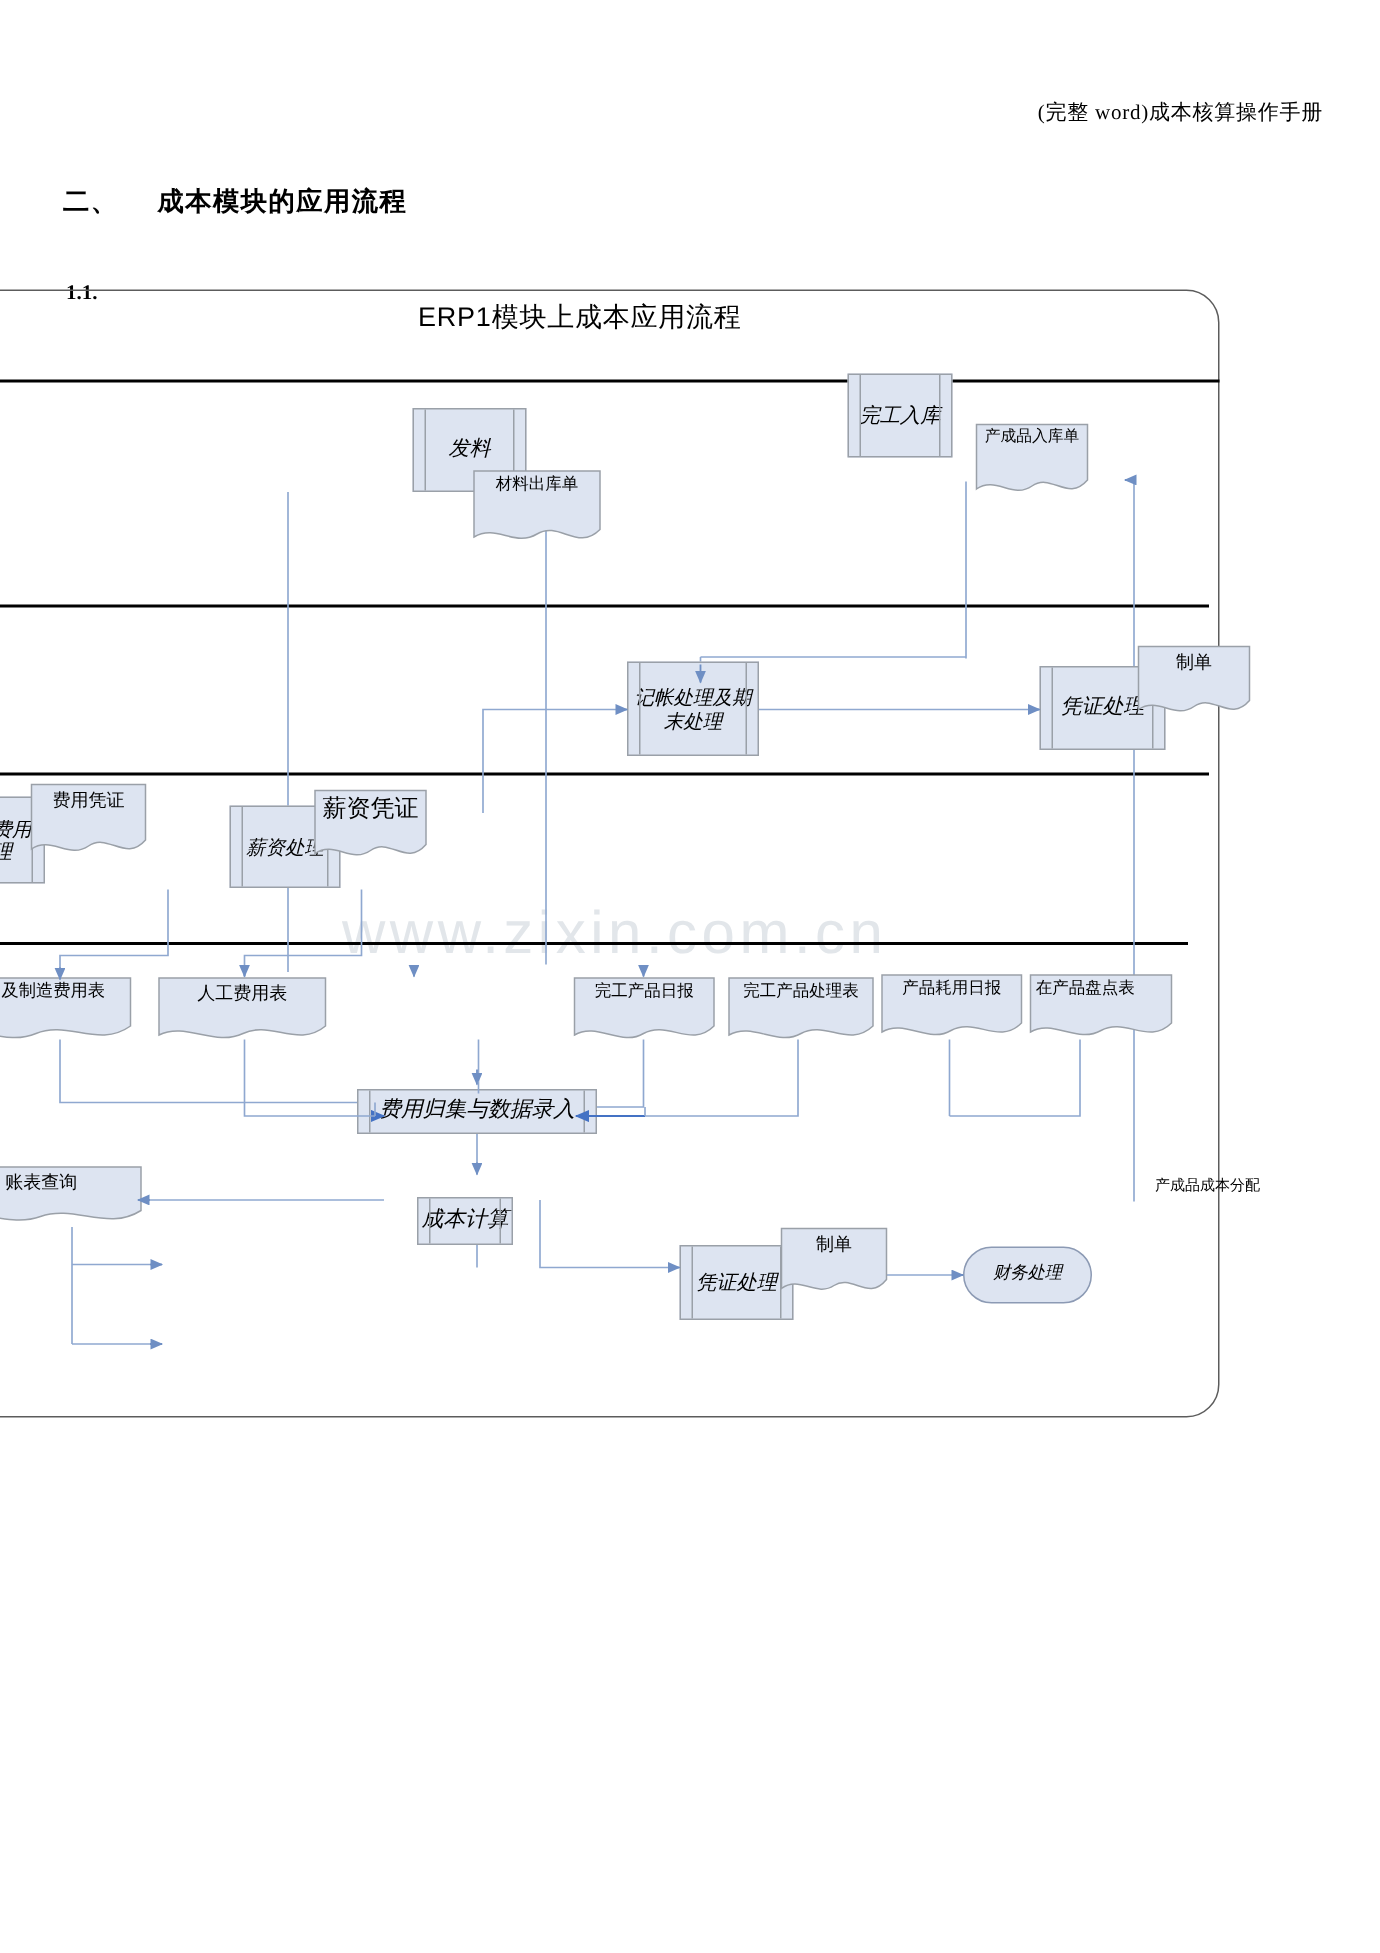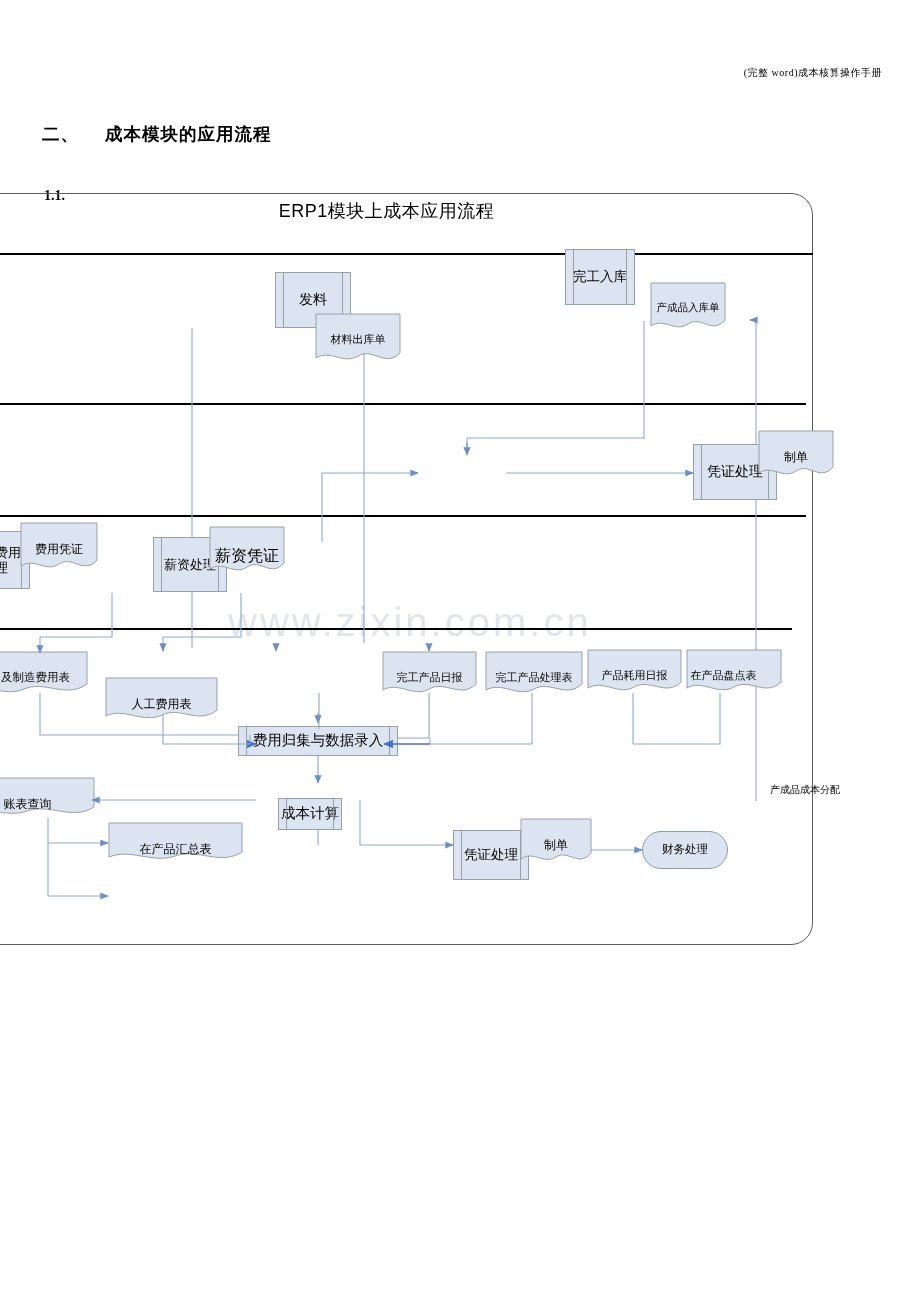--- a/index.html
+++ b/index.html
@@ -1,20 +1,20 @@
 <!DOCTYPE html>
 <html><head>
 <meta charset="utf-8">
 <style>
   html,body{margin:0;padding:0;background:#ffffff;}
   body{width:920px;height:1302px;position:relative;overflow:hidden;
        font-family:"Liberation Serif","DejaVu Serif",serif;color:#000;}
 
   
-  #page-header{position:absolute;right:38px;top:66px;font-size:10px;
+  #page-header{position:absolute;right:38px;top:66px;font-size:14px;
      font-family:"Liberation Serif",serif;letter-spacing:.5px;white-space:nowrap;}
 
   #section-heading{position:absolute;left:42px;top:122px;font-size:17.5px;
      font-weight:bold;letter-spacing:1px;white-space:nowrap;}
   #section-heading .num{margin-right:26px;}
 
   #sub-number{position:absolute;left:44px;top:188px;font-size:14px;font-weight:bold;}
 
   
   #watermark{position:absolute;left:228px;top:600px;font-size:40px;letter-spacing:3px;
@@ -26,37 +26,37 @@
   #frame{position:absolute;left:0;top:0;width:853px;height:752px;
      border:1.2px solid #5c5c5c;border-radius:0 22px 22px 0;box-sizing:border-box;}
   #frame-title{position:absolute;left:0;top:6px;width:853px;text-align:center;
      font-size:18px;font-family:"Liberation Sans",sans-serif;letter-spacing:.5px;}
 
   .band-line{position:absolute;left:0;height:0;border-top:2.4px solid #000;}
 
   
   .shp{position:absolute;box-sizing:border-box;display:flex;align-items:center;
        justify-content:center;text-align:center;z-index:4;}
-  .shp span{display:block;line-height:1.18;padding:0 2px;}
+  .shp span{display:block;line-height:1.18;padding:0 2px;font-style:italic;}
 
   
   .proc{background:#dde4f1;border:1px solid #9aa0a8;}
   .proc::before,.proc::after{content:"";position:absolute;top:0;bottom:0;width:0;
        border-left:1px solid #9aa0a8;}
   .proc::before{left:7px;} .proc::after{right:7px;}
 
   
   .term{background:#dde4f1;border:1px solid #8c9ab4;border-radius:999px;text-align:right;}
 
   
   .docshape{position:absolute;z-index:4;}
   .docshape svg{position:absolute;left:0;top:0;}
   .docshape .lbl{position:absolute;left:0;top:0;width:100%;
        display:flex;align-items:flex-start;justify-content:center;text-align:center;}
-  .docshape .lbl span{display:block;line-height:1.2;padding:20px 3px 0;}
+  .docshape .lbl span{display:block;line-height:1.2;padding:4px 3px 0;}
 
   
   #wires{position:absolute;left:0;top:0;width:853px;height:752px;z-index:3;}
   #wires-top{position:absolute;left:0;top:0;width:853px;height:752px;z-index:5;}
 
   .free-label{position:absolute;z-index:6;white-space:nowrap;}
 </style>
 </head>
 <body>
 
@@ -188,20 +188,23 @@
 
   <div class="docshape" style="left:690px;top:89px;width:76px;height:54px;">
     <svg width="76" height="54" viewBox="0 0 76 54">
       <path d="M1,1 H75 V38 C62,53 51,33 38,42 C25,51 14,35 1,44 Z" fill="#dde4f1" stroke="#9aa0a8" stroke-width="1"></path>
     </svg>
     <div class="lbl">
         <span style="font-size:10.5px;">产成品入库单</span>
       </div>
   </div>
 
+  <div class="shp proc" style="left:458px;top:248px;width:88px;height:63px;font-size:13px;">
+    <span>记帐处理及期末处理</span>
+  </div>
 
   <div class="shp proc" style="left:733px;top:251px;width:84px;height:56px;font-size:14px;">
     <span>凭证处理</span>
   </div>
 
   <div class="docshape" style="left:798px;top:237px;width:76px;height:52px;">
     <svg width="76" height="52" viewBox="0 0 76 52">
       <path d="M1,1 H75 V37 C62,52 51,32 38,41 C25,50 14,34 1,43 Z" fill="#dde4f1" stroke="#9aa0a8" stroke-width="1"></path>
     </svg>
     <div class="lbl">
@@ -237,21 +240,21 @@
 
   <div class="docshape" style="left:0px;top:458px;width:128px;height:48px;">
     <svg width="128" height="48" viewBox="0 0 128 48">
       <path d="M1,1 H127 V33 C106,48 85,29 64,38 C43,47 22,30 1,39 Z" fill="#dde4f1" stroke="#9aa0a8" stroke-width="1"></path>
     </svg>
     <div class="lbl">
         <span style="font-size:11.5px;">折旧及制造费用表</span>
       </div>
   </div>
 
-  <div class="docshape" style="left:145px;top:484px;width:113px;height:48px;">
+  <div class="docshape" style="left:145px;top:458px;width:113px;height:48px;">
     <svg width="113" height="48" viewBox="0 0 113 48">
       <path d="M1,1 H112 V33 C94,48 75,29 57,38 C38,47 19,30 1,39 Z" fill="#dde4f1" stroke="#9aa0a8" stroke-width="1"></path>
     </svg>
     <div class="lbl">
         <span style="font-size:12px;">人工费用表</span>
       </div>
   </div>
 
 
   <div class="docshape" style="left:422px;top:458px;width:95px;height:48px;">
@@ -300,28 +303,20 @@
 
   <div class="docshape" style="left:0px;top:584px;width:135px;height:44px;">
     <svg width="135" height="44" viewBox="0 0 135 44">
       <path d="M1,1 H134 V30 C112,44 90,26 67,34 C45,42 23,26 1,35 Z" fill="#dde4f1" stroke="#9aa0a8" stroke-width="1"></path>
     </svg>
     <div class="lbl">
         <span style="font-size:12px;">账表查询</span>
       </div>
   </div>
 
-  <div class="docshape" style="left:148px;top:629px;width:135px;height:44px;">
-    <svg width="135" height="44" viewBox="0 0 135 44">
-      <path d="M1,1 H134 V30 C112,44 90,26 67,34 C45,42 23,26 1,35 Z" fill="#dde4f1" stroke="#9aa0a8" stroke-width="1"></path>
-    </svg>
-    <div class="lbl">
-        <span style="font-size:12px;">在产品汇总表</span>
-      </div>
-  </div>
 
 
   <div class="shp proc" style="left:493px;top:637px;width:76px;height:50px;font-size:13.5px;">
     <span>凭证处理</span>
   </div>
 
   <div class="docshape" style="left:560px;top:625px;width:72px;height:50px;">
     <svg width="72" height="50" viewBox="0 0 72 50">
       <path d="M1,1 H71 V35 C59,50 48,31 36,39 C24,47 13,32 1,41 Z" fill="#dde4f1" stroke="#9aa0a8" stroke-width="1"></path>
     </svg>

